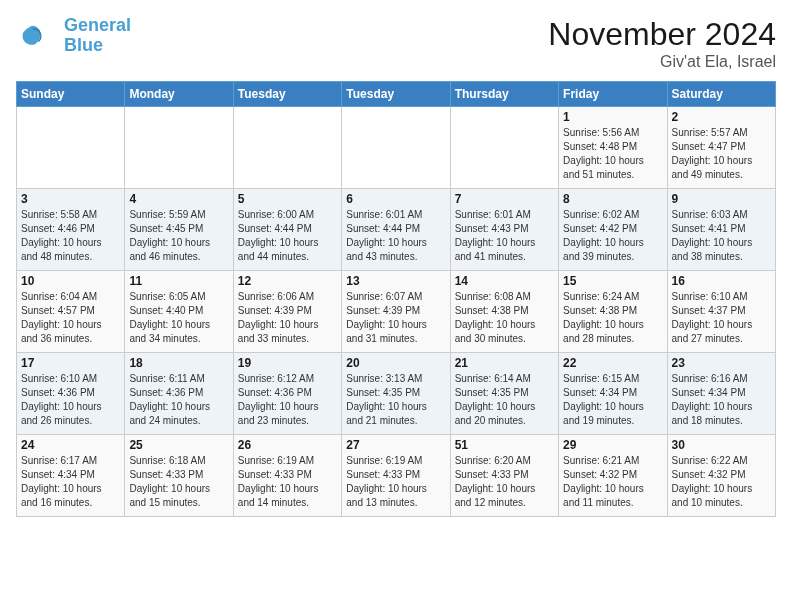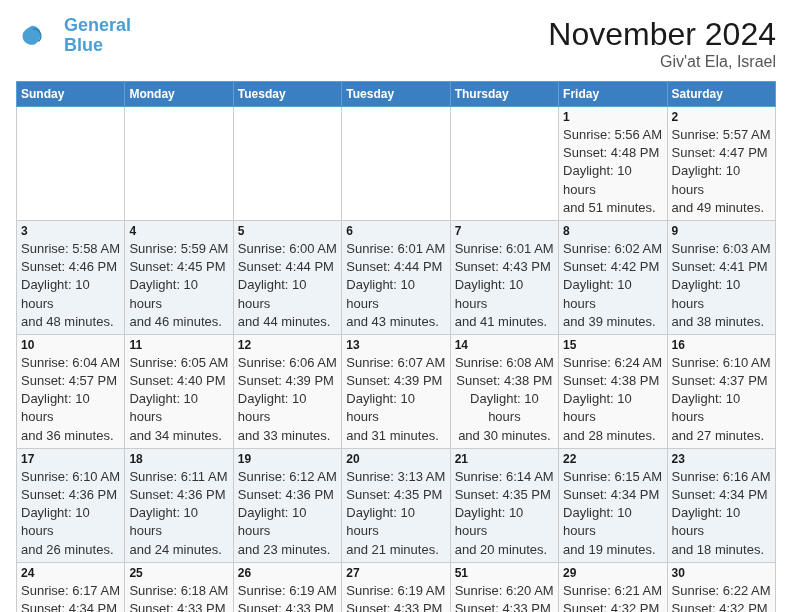--- a/index.html
+++ b/index.html
@@ -81,21 +81,21 @@
       background: #eef3f8;
     }
     .day-num {
       font-size: 12px;
       font-weight: bold;
       color: #1a1a1a;
       display: block;
       margin-bottom: 2px;
     }
     .day-info {
-      font-size: 13px;
+      font-size: 10px;
       line-height: 1.4;
       color: #333;
     }
     .empty-cell {
       background: #fff !important;
     }
   </style>
 </head>
 <body>
 
@@ -226,21 +226,21 @@
           </td>
           <td>
             <span class="day-num">13</span>
             <div class="day-info" style="white-space: pre-line;">Sunrise: 6:07 AM
 Sunset: 4:39 PM
 Daylight: 10 hours
 and 31 minutes.</div>
           </td>
           <td>
             <span class="day-num">14</span>
-            <div class="day-info" style="white-space: pre-line; text-align: center;">Sunrise: 6:08 AM
+            <div class="day-info" style="white-space: pre-line;">Sunrise: 6:08 AM
 Sunset: 4:38 PM
 Daylight: 10 hours
 and 30 minutes.</div>
           </td>
           <td>
             <span class="day-num">15</span>
             <div class="day-info" style="white-space: pre-line;">Sunrise: 6:24 AM
 Sunset: 4:38 PM
 Daylight: 10 hours
 and 28 minutes.</div>

